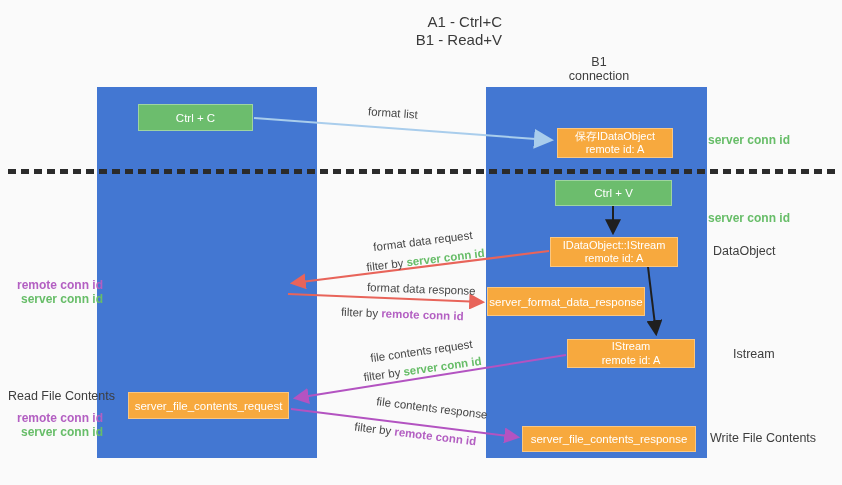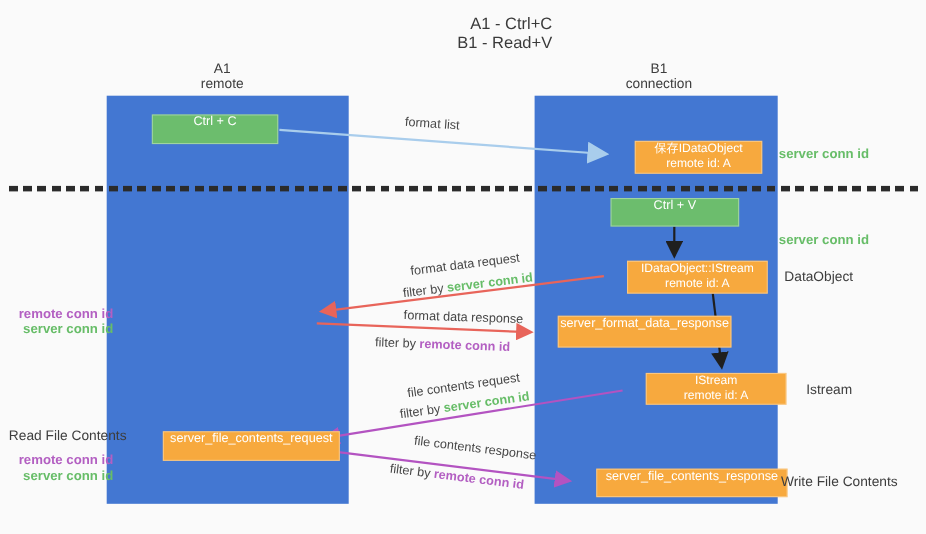--- a/index.html
+++ b/index.html
@@ -7,47 +7,43 @@
     --arrow-lightblue:#a9cdec; --arrow-red:#e8645a; --arrow-magenta:#b353c1;
     --label-green:#67bd68; --label-purple:#b35fc2; --text-dark:#3d3d3d; --bg:#fafafa;
   }
   html,body{margin:0;padding:0;}
   body{font-family:"Liberation Sans","DejaVu Sans",sans-serif;background:var(--bg);}
   #canvas{position:relative;width:842px;height:485px;background:var(--bg);overflow:hidden;}
   .abs{position:absolute;}
   .lane{background:var(--lane-blue);}
   .lane-header{text-align:center;font-size:12.5px;line-height:14px;color:var(--text-dark);}
   .title{text-align:right;font-size:15px;line-height:17.5px;color:#3a3a3a;}
-  .node{color:#fff;display:flex;justify-content:center;text-align:center;
+  .node{color:#fff;display:flex;align-items:center;justify-content:center;text-align:center;
         font-size:11.5px;border:1px solid rgba(255,255,255,0.35);box-sizing:border-box;}
-  .node.orange{background:var(--box-orange);margin-left:20px;}
+  .node.orange{background:var(--box-orange);}
   .node.green{background:var(--box-green);}
   .node .stack{line-height:13.5px;font-size:11px;}
   .dotted{height:5px;background:repeating-linear-gradient(90deg,#2b2b2b 0 8px,transparent 8px 13px);}
   .arrow-label{font-size:11.5px;color:#474747;white-space:nowrap;}
   .side-label{font-size:12.5px;color:var(--text-dark);white-space:nowrap;}
   .conn-green{color:var(--label-green);font-weight:bold;}
   .conn-purple{color:var(--label-purple);font-weight:bold;}
   .conn-pair{font-size:12px;line-height:14px;text-align:right;white-space:nowrap;}
   svg{position:absolute;left:0;top:0;pointer-events:none;}
 </style>
 </head>
 <body>
 
 <div id="canvas">
 
   <div class="abs title" style="left:322px;top:13px;width:180px;">
     <div>A1 - Ctrl+C</div>
     <div>B1 - Read+V</div>
   </div>
 
-  <div class="abs lane-header" style="left:147px;top:55px;width:110px;">
-    <div>A1</div>
-    <div>remote</div>
-  </div>
   <div class="abs lane-header" style="left:539px;top:55px;width:120px;">
     <div>B1</div>
     <div>connection</div>
   </div>
 
   <div class="abs lane" style="left:97px;top:87px;width:220px;height:371px;"></div>
   <div class="abs lane" style="left:486px;top:87px;width:221px;height:371px;"></div>
 
   <div class="abs dotted" style="left:8px;top:169px;width:827px;"></div>
 

